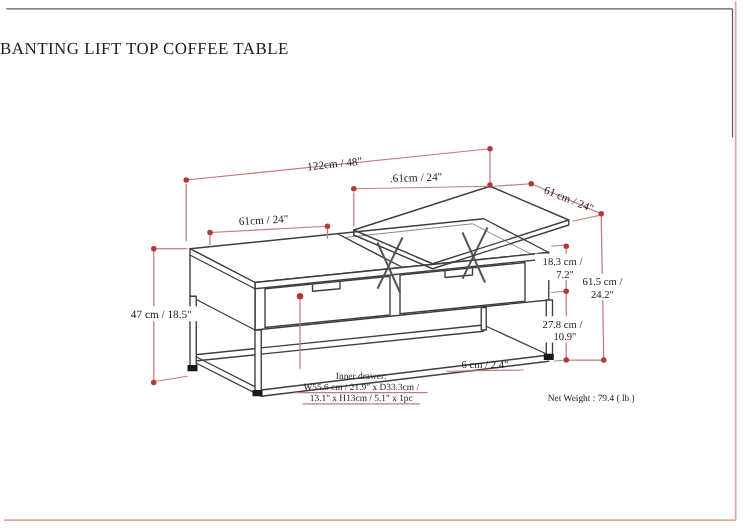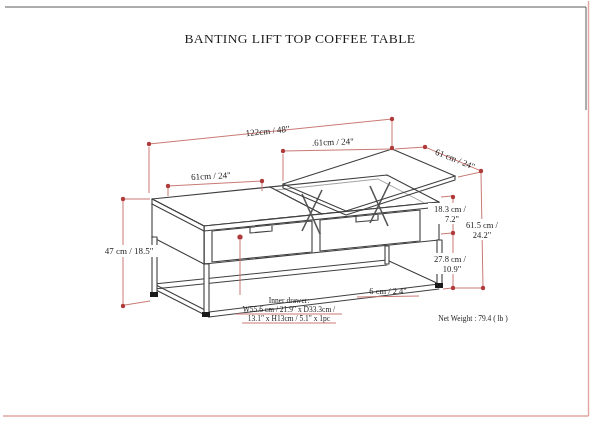--- a/index.html
+++ b/index.html
@@ -1,18 +1,18 @@
 <!DOCTYPE html>
 <html><head>
 <meta charset="utf-8">
 <style>
   html,body{margin:0;padding:0;background:#ffffff;}
   #page{position:relative;width:600px;height:424px;background:#ffffff;overflow:hidden;
         font-family:"Liberation Serif","DejaVu Serif",serif;}
-  #title{position:absolute;top:31px;left:0;right:0;text-align:center;
+  #title{position:absolute;top:31px;left:0;right:0;text-align:left;
          font-size:13.5px;letter-spacing:.4px;color:#1c1c1c;}
   svg{position:absolute;top:0;left:0;}
   .draw{stroke:#3f3f3f;stroke-width:1.1;fill:none;stroke-linejoin:round;stroke-linecap:round;}
   .face{fill:#ffffff;}
   .light{stroke:#8a8a8a;stroke-width:.8;}
   .mech{stroke:#555555;stroke-width:1.6;}
   .foot{fill:#1a1a1a;stroke:none;}
   .rline{stroke:#c97a74;stroke-width:1;fill:none;}
   .rdot{fill:#b03a3a;stroke:none;}
   .dimtext{font-family:"Liberation Serif","DejaVu Serif",serif;font-size:9px;fill:#1c1c1c;}

